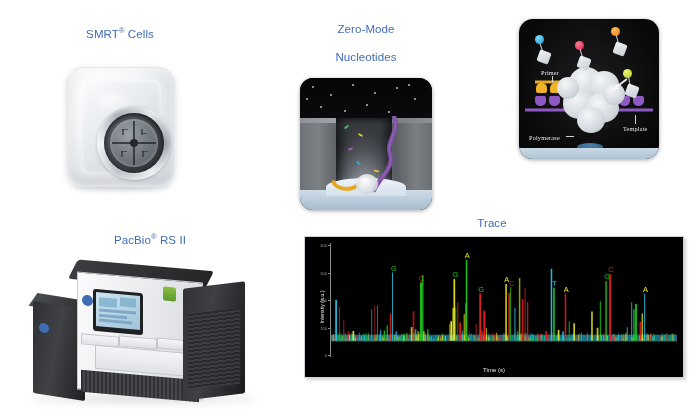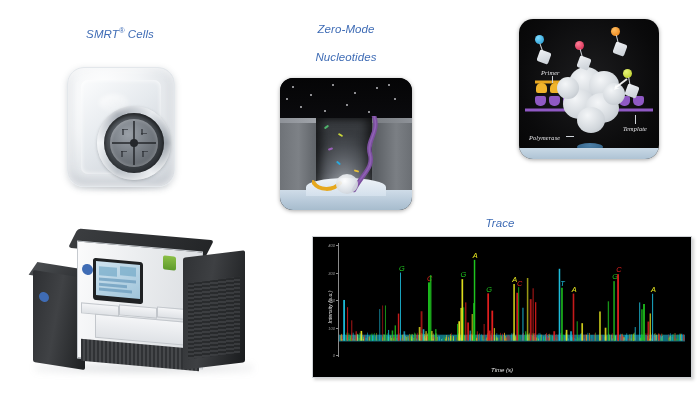--- a/index.html
+++ b/index.html
@@ -9,21 +9,21 @@
   }
   body {
     width: 700px;
     height: 418px;
     position: relative;
     overflow: hidden;
     font-family: "Liberation Sans", sans-serif;
     background: #ffffff;
   }
 
-  .panel { position: absolute; font-style: italic; }
+  .panel { position: absolute; }
 
   .panel-title {
     text-align: center;
     color: #3f6cb5;
     font-size: 11.5px;
     line-height: 14px;
     font-family: "Liberation Sans", sans-serif;
     white-space: pre-line;
     letter-spacing: 0.1px;
   }
@@ -89,21 +89,21 @@
     filter: blur(2px);
   }
   .sc-shadow {
     position: absolute; left: 14px; top: 118px; width: 96px; height: 12px;
     border-radius: 50%;
     background: radial-gradient(ellipse, rgba(140,148,158,0.32), rgba(255,255,255,0));
     filter: blur(2px);
   }
 
   
-  #zmw-panel { left: 236px; top: 8px; width: 220px; }
+  #zmw-panel { left: 256px; top: 8px; width: 220px; }
   #zmw-figure {
     position: relative;
     width: 132px; height: 132px;
     margin: 14px auto 0 auto;
     border-radius: 13px;
     overflow: hidden;
     background: #0a0a0c;
     box-shadow: 0 1px 4px rgba(0,0,0,0.35);
   }
   .zmw-sky {
@@ -279,21 +279,21 @@
     background: repeating-linear-gradient(90deg,#303235 0 2px,#46484b 2px 4px);
     transform: skewY(5deg);
   }
   .pb-shadow {
     position: absolute; left: 10px; top: 140px; width: 218px; height: 12px;
     background: radial-gradient(ellipse, rgba(120,126,134,0.28), rgba(255,255,255,0));
     filter: blur(3px);
   }
 
   
-  #trace-panel { left: 300px; top: 216px; width: 400px; }
+  #trace-panel { left: 292px; top: 216px; width: 400px; }
   #trace-figure {
     position: relative;
     width: 378px; height: 140px;
     margin: 6px 0 0 12px;
     background: #000000;
     border: 1px solid #cfd2d6;
     box-shadow: 2px 2px 3px rgba(0,0,0,0.18);
     overflow: hidden;
   }
   #trace-plot {
@@ -457,20 +457,23 @@
     <div class="ph-label" style="left:22px;top:50px;">Primer</div>
     <div class="ph-tether" style="left:33px;top:57px;width:1px;height:7px;background:#cfd3d8;"></div>
     <div class="ph-label" style="left:10px;top:115px;">Polymerase</div>
     <div class="ph-tether" style="left:47px;top:117px;width:8px;height:1px;background:#cfd3d8;"></div>
     <div class="ph-label" style="left:104px;top:106px;">Template</div>
     <div class="ph-tether" style="left:116px;top:96px;width:1px;height:9px;background:#cfd3d8;"></div>
   </div>
 </div>
 
 <div class="panel" id="pacbio-panel">
+  <div class="panel-title">
+    <span>PacBio</span><sup>®</sup><span> RS II</span>
+  </div>
   <div id="pacbio-figure">
     <div class="pb-shadow"></div>
     <div class="pb-tower-l-top"></div>
     <div class="pb-tower-l"></div>
     <div class="pb-logo2"></div>
     <div class="pb-hood"></div>
     <div class="pb-body"></div>
     <div class="pb-plinth"></div>
     <div class="pb-screen-bez"></div>
     <div class="pb-screen"></div>

